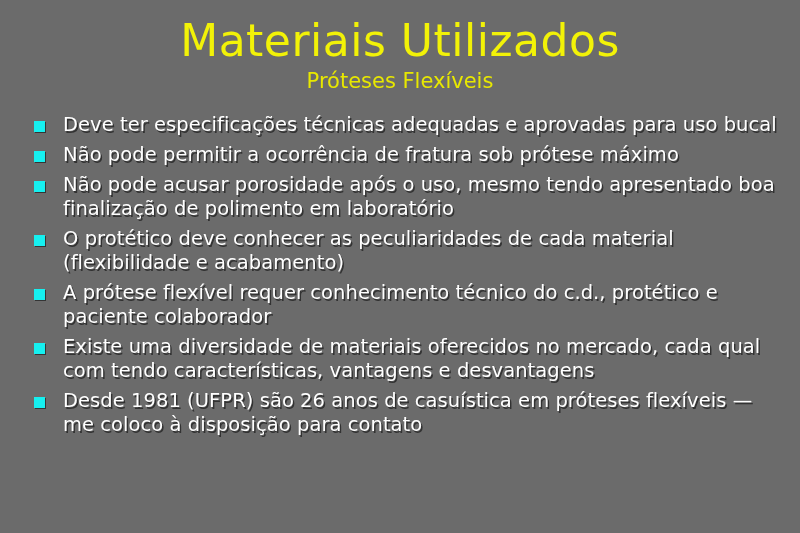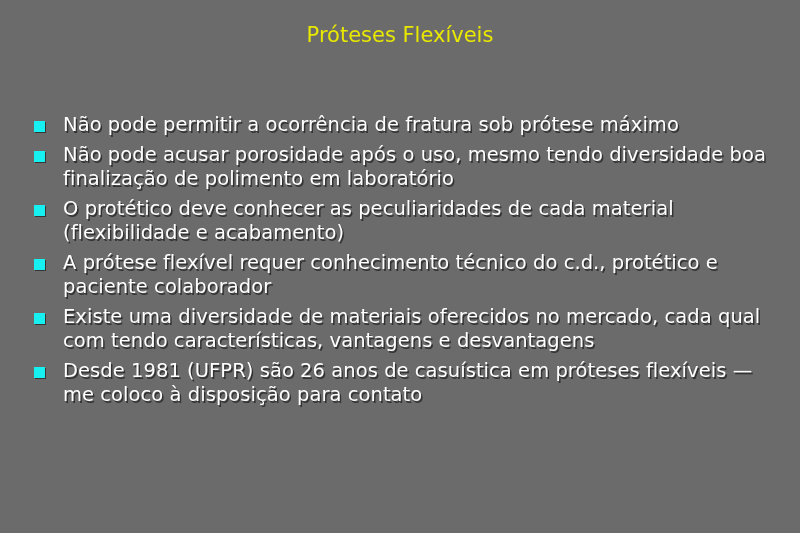--- a/index.html
+++ b/index.html
@@ -88,31 +88,36 @@
     text-shadow: 1.5px 1.5px 0 rgba(40,40,40,0.85);
     letter-spacing: 0.05px;
   }
 </style>
 </head>
 <body style="background: rgb(107, 107, 107);">
 
 <div id="slide" style="background: rgb(107, 107, 107);">
 
   <div class="title-block">
+    <h1 class="slide-title" style="color: rgb(242, 242, 7);">Materiais Utilizados</h1>
     <h2 class="slide-subtitle" style="color: rgb(232, 232, 0);">Próteses Flexíveis</h2>
   </div>
 
   <ul class="bullet-list" id="bullet-list">
       <li class="bullet-item">
         <span class="bullet-marker" style="background: rgb(22, 240, 240);"></span>
+        <span class="bullet-text" style="color: rgb(255, 255, 255);">Deve ter especificações técnicas adequadas e aprovadas para uso bucal</span>
+      </li>
+      <li class="bullet-item">
+        <span class="bullet-marker" style="background: rgb(22, 240, 240);"></span>
         <span class="bullet-text" style="color: rgb(255, 255, 255);">Não pode permitir a ocorrência de fratura sob prótese máximo</span>
       </li>
       <li class="bullet-item">
         <span class="bullet-marker" style="background: rgb(22, 240, 240);"></span>
-        <span class="bullet-text" style="color: rgb(255, 255, 255);">Não pode acusar porosidade após o uso, mesmo tendo diversidade boa finalização de polimento em laboratório</span>
+        <span class="bullet-text" style="color: rgb(255, 255, 255);">Não pode acusar porosidade após o uso, mesmo tendo apresentado boa finalização de polimento em laboratório</span>
       </li>
       <li class="bullet-item">
         <span class="bullet-marker" style="background: rgb(22, 240, 240);"></span>
         <span class="bullet-text" style="color: rgb(255, 255, 255);">O protético deve conhecer as peculiaridades de cada material (flexibilidade e acabamento)</span>
       </li>
       <li class="bullet-item">
         <span class="bullet-marker" style="background: rgb(22, 240, 240);"></span>
         <span class="bullet-text" style="color: rgb(255, 255, 255);">A prótese flexível requer conhecimento técnico do c.d., protético e paciente colaborador</span>
       </li>
       <li class="bullet-item">

